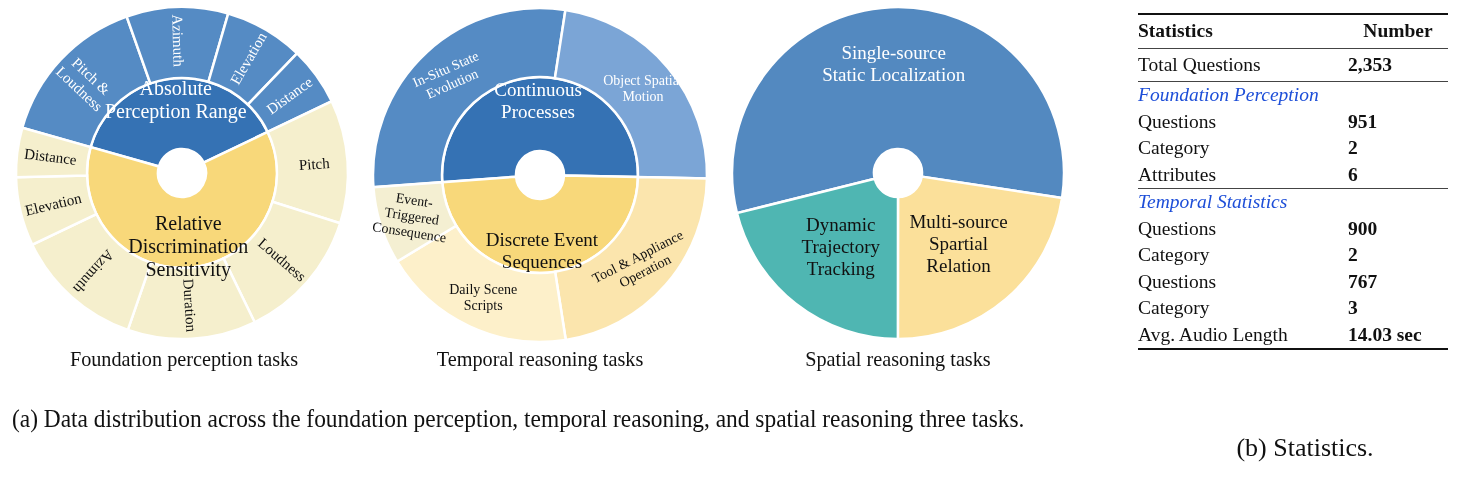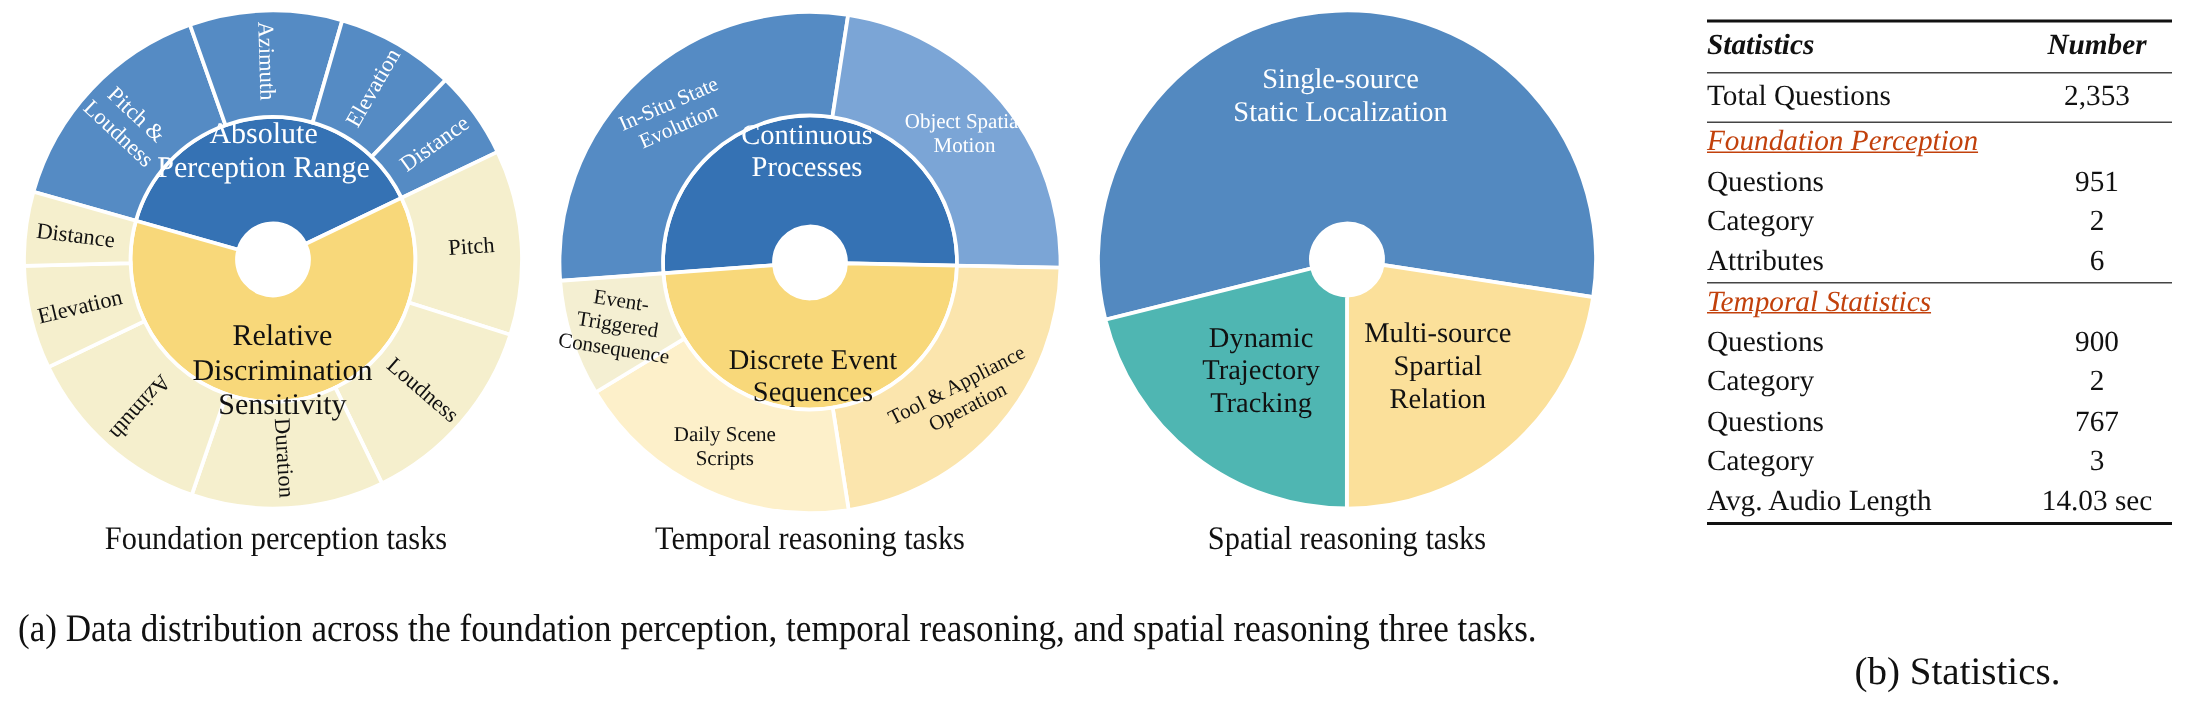--- a/index.html
+++ b/index.html
@@ -12,25 +12,25 @@
   #cap-2 { left: 372px; width: 336px; text-align: center; }
   #cap-3 { left: 730px; width: 336px; text-align: center; }
   #caption-a { position: absolute; left: 12px; top: 402px; width: 1060px;
                font-size: 26px; line-height: 33px; text-align: justify; text-align-last: left;
                transform: scaleX(0.9); transform-origin: left top; width: 1178px; }
   #stats { position: absolute; left: 1138px; top: 13px; width: 310px; }
   #stats table { border-collapse: collapse; width: 100%; font-size: 19.5px; }
   #stats td, #stats th { padding: 0; line-height: 26.5px; }
   #stats th { font-weight: bold; text-align: left; }
   #stats th.num { text-align: center; }
-  #stats td.num { text-align: center; width: 100px; }
-  #stats .rule-top { border-top: 2px solid #111; font-style: italic; }
+  #stats td.num { width: 100px; font-weight: bold; }
+  #stats .rule-top { border-top: 2px solid #111; }
   #stats .rule-mid { border-top: 1.2px solid #444; }
   #stats .rule-bottom { border-bottom: 2px solid #111; margin-top: 45px; }
-  #stats .section td { font-style: italic; color: #c2410c; text-decoration: underline; }
+  #stats .section td { font-style: italic; color: #1d4ed8; }
   #stats th, #stats tr.first td { padding-top: 3px; padding-bottom: 3px; }
   #caption-b { position: absolute; left: 1150px; top: 433px; width: 310px; text-align: center; font-size: 26px; }
   svg text { font-family: "Liberation Serif", "DejaVu Serif", serif; }
 </style>
 </head>
 <body>
 
 <div id="charts">
   <svg id="chart-svg" width="1100" height="350" viewBox="0 0 1100 350">
       <g>

